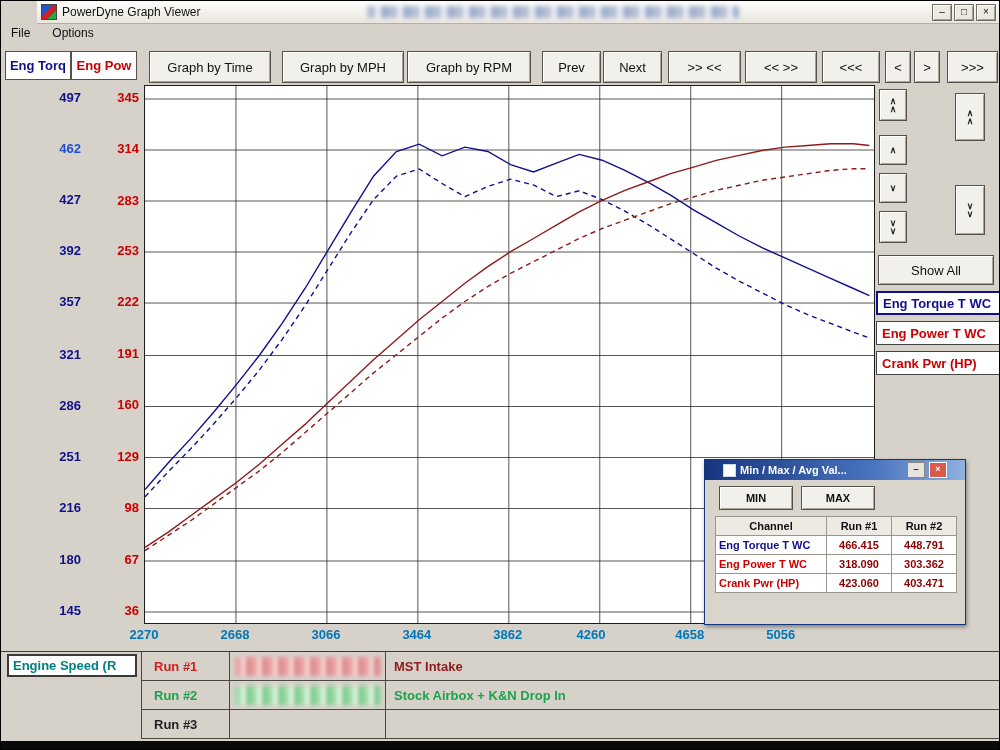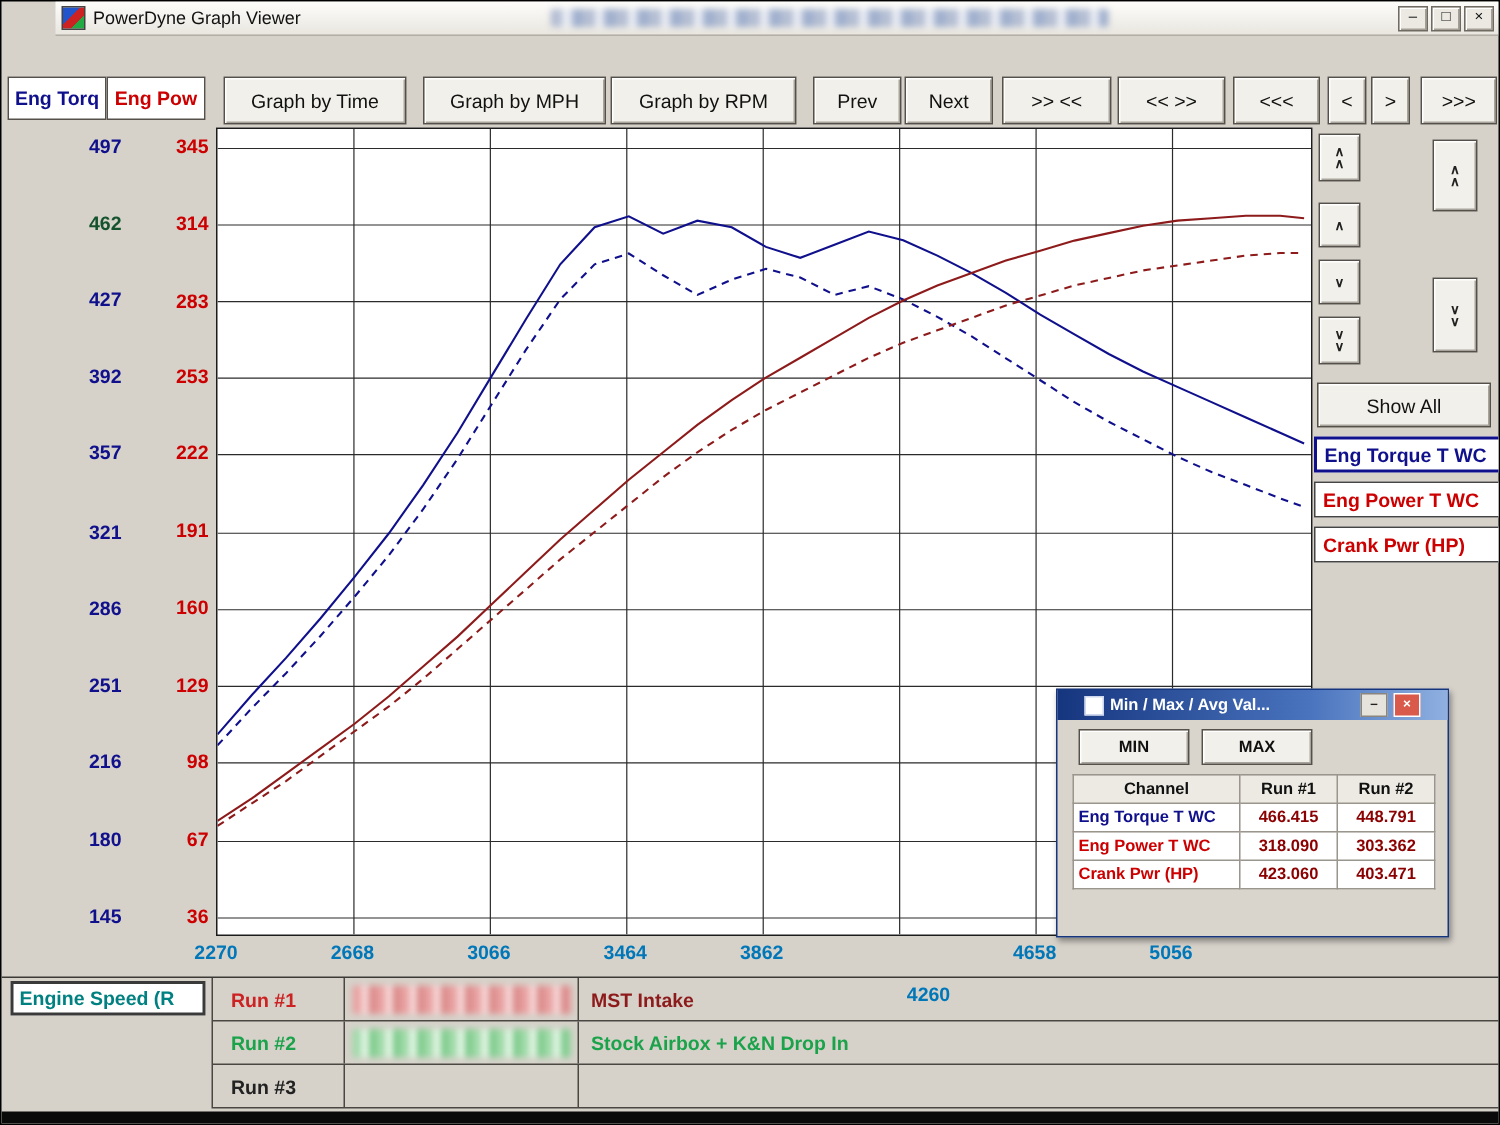--- a/index.html
+++ b/index.html
@@ -85,40 +85,44 @@
     <div class="app-icon"></div>
     <div class="title-text">PowerDyne Graph Viewer</div>
     <div class="title-blur"></div>
     <div class="win-ctrls">
       <div class="win-btn">–</div>
       <div class="win-btn">□</div>
       <div class="win-btn">×</div>
     </div>
   </div>
 
+  <div class="menubar">
+    <span class="menu-item">File</span>
+    <span class="menu-item">Options</span>
+  </div>
 
   <div class="tab" style="left: 4px; color: rgb(16, 16, 140);">Eng Torq</div>
   <div class="tab" style="left: 70px; color: rgb(204, 0, 0);">Eng Pow</div>
   <div id="toolbar-buttons">
       <div class="btn tb-btn" style="left: 148px; width: 120px;">Graph by Time</div>
       <div class="btn tb-btn" style="left: 281px; width: 120px;">Graph by MPH</div>
       <div class="btn tb-btn" style="left: 406px; width: 122px;">Graph by RPM</div>
       <div class="btn tb-btn" style="left: 541px; width: 57px;">Prev</div>
       <div class="btn tb-btn" style="left: 602px; width: 57px;">Next</div>
       <div class="btn tb-btn" style="left: 667px; width: 71px;">&gt;&gt; &lt;&lt;</div>
       <div class="btn tb-btn" style="left: 744px; width: 70px;">&lt;&lt; &gt;&gt;</div>
       <div class="btn tb-btn" style="left: 821px; width: 56px;">&lt;&lt;&lt;</div>
       <div class="btn tb-btn" style="left: 884px; width: 24px;">&lt;</div>
       <div class="btn tb-btn" style="left: 913px; width: 24px;">&gt;</div>
       <div class="btn tb-btn" style="left: 946px; width: 49px;">&gt;&gt;&gt;</div>
     </div>
 
   <div id="axis-torque">
       <div class="tick" style="top: 5px; color: rgb(16, 16, 140);">497</div>
-      <div class="tick" style="top: 56.0085px; color: #14532d;">462</div>
+      <div class="tick" style="top: 56.0085px; color: #1d4ed8;">462</div>
       <div class="tick" style="top: 107.017px; color: rgb(16, 16, 140);">427</div>
       <div class="tick" style="top: 158.026px; color: rgb(16, 16, 140);">392</div>
       <div class="tick" style="top: 209.034px; color: rgb(16, 16, 140);">357</div>
       <div class="tick" style="top: 261.5px; color: rgb(16, 16, 140);">321</div>
       <div class="tick" style="top: 312.509px; color: rgb(16, 16, 140);">286</div>
       <div class="tick" style="top: 363.517px; color: rgb(16, 16, 140);">251</div>
       <div class="tick" style="top: 414.526px; color: rgb(16, 16, 140);">216</div>
       <div class="tick" style="top: 466.991px; color: rgb(16, 16, 140);">180</div>
       <div class="tick" style="top: 518px; color: rgb(16, 16, 140);">145</div>
     </div>
@@ -162,21 +166,21 @@
         <polyline points="0.0,464.6 22.9,449.6 45.7,434.7 68.6,418.1 91.4,401.5 114.3,384.9 137.1,366.6 160.0,346.7 182.8,326.8 205.7,306.9 228.5,286.9 251.4,268.7 274.2,250.4 297.1,232.1 319.9,215.5 342.8,200.6 365.6,187.3 388.5,175.7 411.3,164.1 434.2,152.5 457.1,142.5 479.9,134.2 502.8,125.9 525.6,117.6 548.5,111.0 571.3,104.3 594.2,99.3 617.0,94.3 639.9,91.0 662.7,87.7 685.6,84.4 708.4,82.7 724.4,82.7" fill="none" stroke="#8e1b1b" stroke-width="1.4" stroke-dasharray="5 4"></polyline>
       </svg>
   </div>
 
   <div id="axis-x">
       <div class="xtick" style="left: -30px; color: rgb(0, 119, 184);">2270</div>
       <div class="xtick" style="left: 60.9536px; color: rgb(0, 119, 184); text-align: center;">2668</div>
       <div class="xtick" style="left: 151.907px; color: rgb(0, 119, 184);">3066</div>
       <div class="xtick" style="left: 242.861px; color: rgb(0, 119, 184);">3464</div>
       <div class="xtick" style="left: 333.814px; color: rgb(0, 119, 184);">3862</div>
-      <div class="xtick" style="left: 445px; color: rgb(0, 119, 184); margin-top: 28px;">4260</div>
+      <div class="xtick" style="left: 417px; color: rgb(0, 119, 184);">4260</div>
       <div class="xtick" style="left: 515.722px; color: rgb(0, 119, 184);">4658</div>
       <div class="xtick" style="left: 606.675px; color: rgb(0, 119, 184);">5056</div>
     </div>
 
   <div id="right-panel">
     <div class="btn showall">Show All</div>
   <div class="scroll-btn" style="left: 878px; top: 88px; width: 26px; height: 30px;">
         <span>∧</span>
         <span>∧</span>
       </div>

